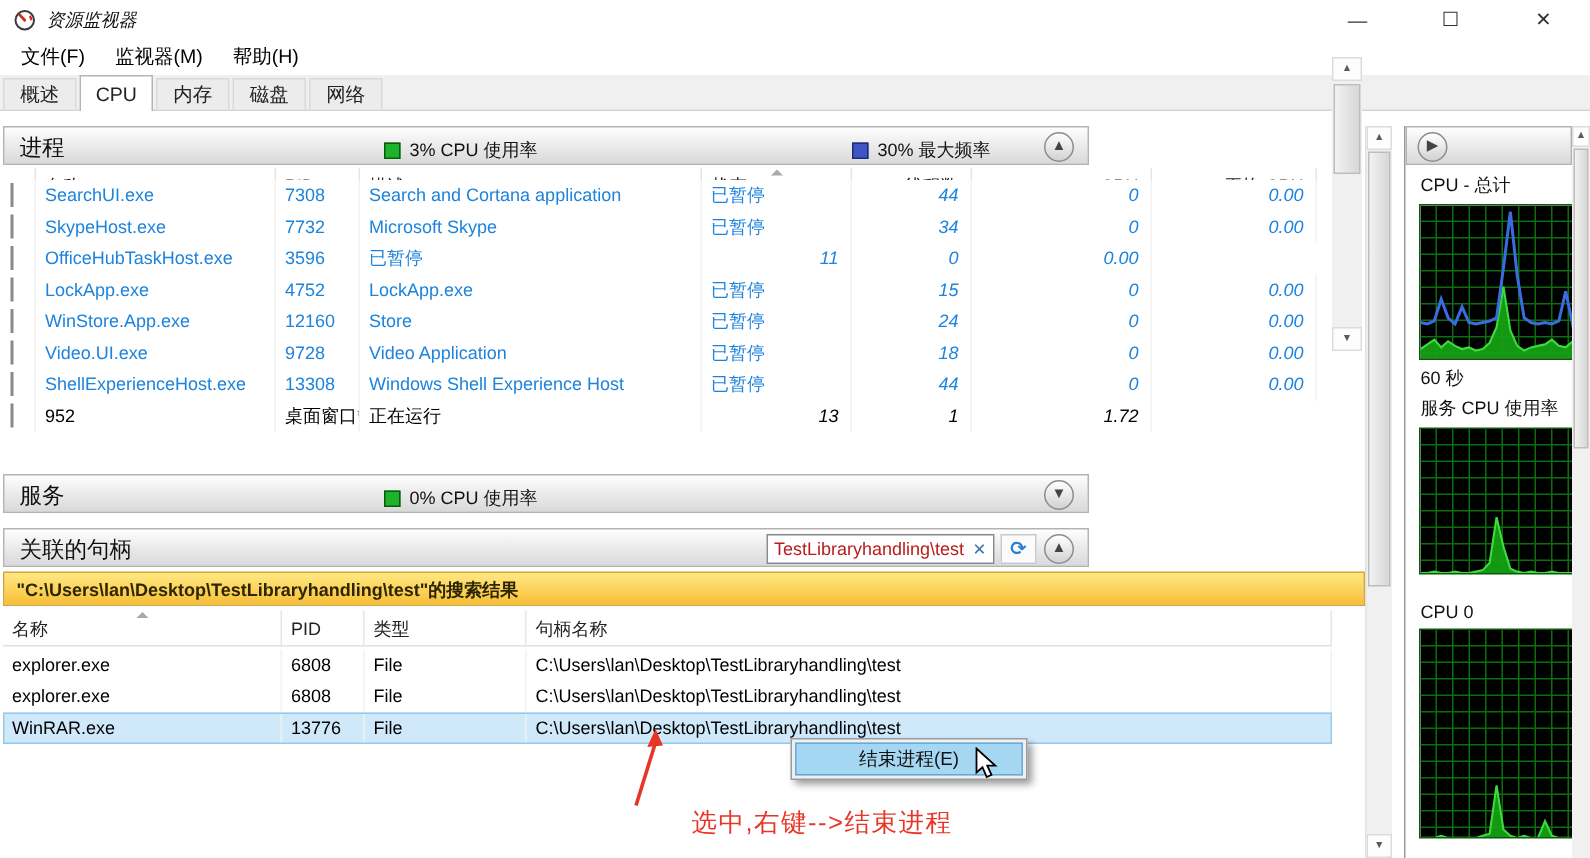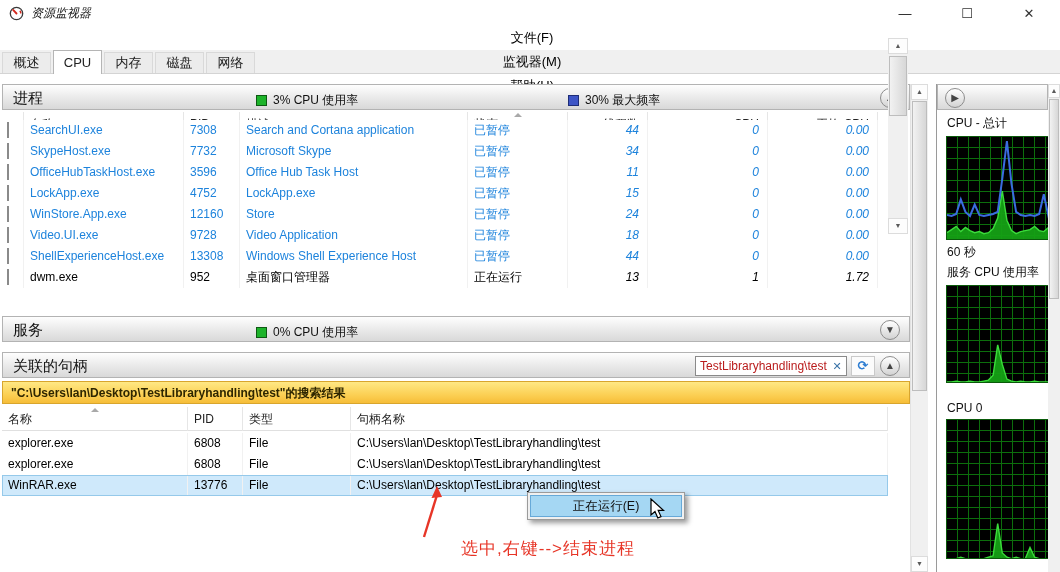--- a/index.html
+++ b/index.html
@@ -7,30 +7,30 @@
   body { position:relative; font-family:"Liberation Sans","DejaVu Sans",sans-serif; font-size:12px; color:#000; background:#fff; overflow:hidden; }
 
   
   .titlebar { height:26px; display:flex; align-items:center; gap:7px; padding-left:9px; background:#fff;font-style:italic; }
   .app-icon { width:15px; height:15px; }
   .title-text { font-size:12px; color:#111; }
   .win-controls { position:absolute; top:0; right:0; height:26px; display:flex; }
   .win-btn { width:62px; height:26px; display:flex; align-items:center; justify-content:center; font-size:13px; color:#333; }
 
   
-  .menubar { height:24px; display:flex; align-items:center; padding-left:4px; background:#fff;flex-direction:column; }
+  .menubar { height:24px; display:flex; align-items:center; padding-left:4px; background:#fff; }
   .menu-item { padding:3px 10px; font-size:13px; }
 
   
   .tabbar { height:24px; background:#f0f0f0; display:flex; align-items:flex-end; padding-left:2px; border-bottom:1px solid #d4d4d4; }
   .tab { width:49px; height:21px; text-align:center; font-size:13px; line-height:20px; background:#ececec; border:1px solid #d9d9d9; border-bottom:none; margin-right:2px; color:#222; }
   .tab.active { background:#fff; height:24px; line-height:23px; border-color:#b5b5b5; margin-bottom:-1px; z-index:3; position:relative; }
 
   
-  .sec-header { position:absolute; left:2px; width:908px; height:26px; background:linear-gradient(#fefefe,#e9e9e9 55%,#d9d9d9); border:1px solid #b3b3b3; }
+  .sec-header { position:absolute; left:2px; width:724px; height:26px; background:linear-gradient(#fefefe,#e9e9e9 55%,#d9d9d9); border:1px solid #b3b3b3; }
   .sec-title { position:absolute; left:10px; top:4px; font-size:15px; color:#111; }
   .legend { position:absolute; top:7px; display:flex; align-items:center; gap:6px; font-size:12px; color:#111; }
   .sq { width:11px; height:11px; border:1px solid; }
   .sq.green { background:#1db32a; border-color:#0d5912; }
   .sq.blue  { background:#3d55c6; border-color:#1e2d77; }
   .chev-btn { position:absolute; right:9px; top:3px; width:20px; height:20px; border-radius:50%; border:1px solid #8d8d8d; background:linear-gradient(#ffffff,#d2d2d2); text-align:center; line-height:18px; font-size:10px; color:#444; }
 
   
   .grid-p { display:grid; grid-template-columns:22px 160px 56px 228px 100px 80px 120px 110px; }
   .thead { position:absolute; left:2px; width:886px; background:#fff; border-bottom:1px solid #e0e0e0; height:24px; font-size:12px; color:#222; }
@@ -155,21 +155,20 @@
       <div>Microsoft Skype</div>
       <div>已暂停</div>
       <div class="r">34</div>
       <div class="r">0</div>
       <div class="r">0.00</div>
     </div>
     <div class="trow grid-p susp">
       <div style="padding: 0px;"><span class="cbx"></span></div>
       <div>OfficeHubTaskHost.exe</div>
       <div>3596</div>
-      <div>Office Hub Task Host</div>
       <div>已暂停</div>
       <div class="r">11</div>
       <div class="r">0</div>
       <div class="r">0.00</div>
     </div>
     <div class="trow grid-p susp">
       <div style="padding: 0px;"><span class="cbx"></span></div>
       <div>LockApp.exe</div>
       <div>4752</div>
       <div>LockApp.exe</div>
@@ -203,21 +202,20 @@
       <div>ShellExperienceHost.exe</div>
       <div>13308</div>
       <div>Windows Shell Experience Host</div>
       <div>已暂停</div>
       <div class="r">44</div>
       <div class="r">0</div>
       <div class="r">0.00</div>
     </div>
     <div class="trow grid-p">
       <div style="padding: 0px;"><span class="cbx"></span></div>
-      <div>dwm.exe</div>
       <div>952</div>
       <div>桌面窗口管理器</div>
       <div>正在运行</div>
       <div class="r">13</div>
       <div class="r">1</div>
       <div class="r">1.72</div>
     </div>
   </div>
 
 <div class="sb" style="left:888px;top:38px;width:20px;height:196px">
@@ -359,21 +357,21 @@
       <polyline points="0.0,138.6 4.6,138.6 9.2,138.6 13.8,137.2 18.4,138.6 23.0,138.6 27.7,138.6 32.3,138.6 36.9,138.6 41.5,137.2 46.1,135.8 50.7,103.6 55.3,133.0 59.9,137.2 64.5,138.6 69.1,137.2 73.7,138.6 78.3,138.6 83.0,127.4 87.6,137.2 92.2,138.6 96.8,138.6 101.4,138.6 106.0,138.6" fill="none" stroke="#3bdc3b" stroke-width="1.4"></polyline>
     </svg>
 </div>
 
 <div class="sb" style="left:1048px;top:84px;width:12px;height:488px">
   <div class="btn" style="top:0;height:14px;line-height:12px">▲</div>
   <div class="thumb" style="top:15px;height:200px"></div>
 </div>
 
 <div class="ctx-menu" id="ctx-menu">
-    <div class="ctx-item hl">正在运行(E)</div>
+    <div class="ctx-item hl">结束进程(E)</div>
   </div>
 
 <svg class="anno-arrow" width="44" height="56">
   <line x1="12" y1="52" x2="25" y2="10" stroke="#e73527" stroke-width="2.4"></line>
   <polygon points="25,1 19.5,13 30,12" fill="#e73527"></polygon>
 </svg>
 <div class="anno-text">选中,右键--&gt;结束进程</div>
 
 <svg class="cursor" width="17" height="22">
   <polygon points="1,1 1,17 5,13.5 7.8,20 11,18.6 8.2,12.4 13.5,12.4" fill="#fff" stroke="#000" stroke-width="1.2"></polygon>

